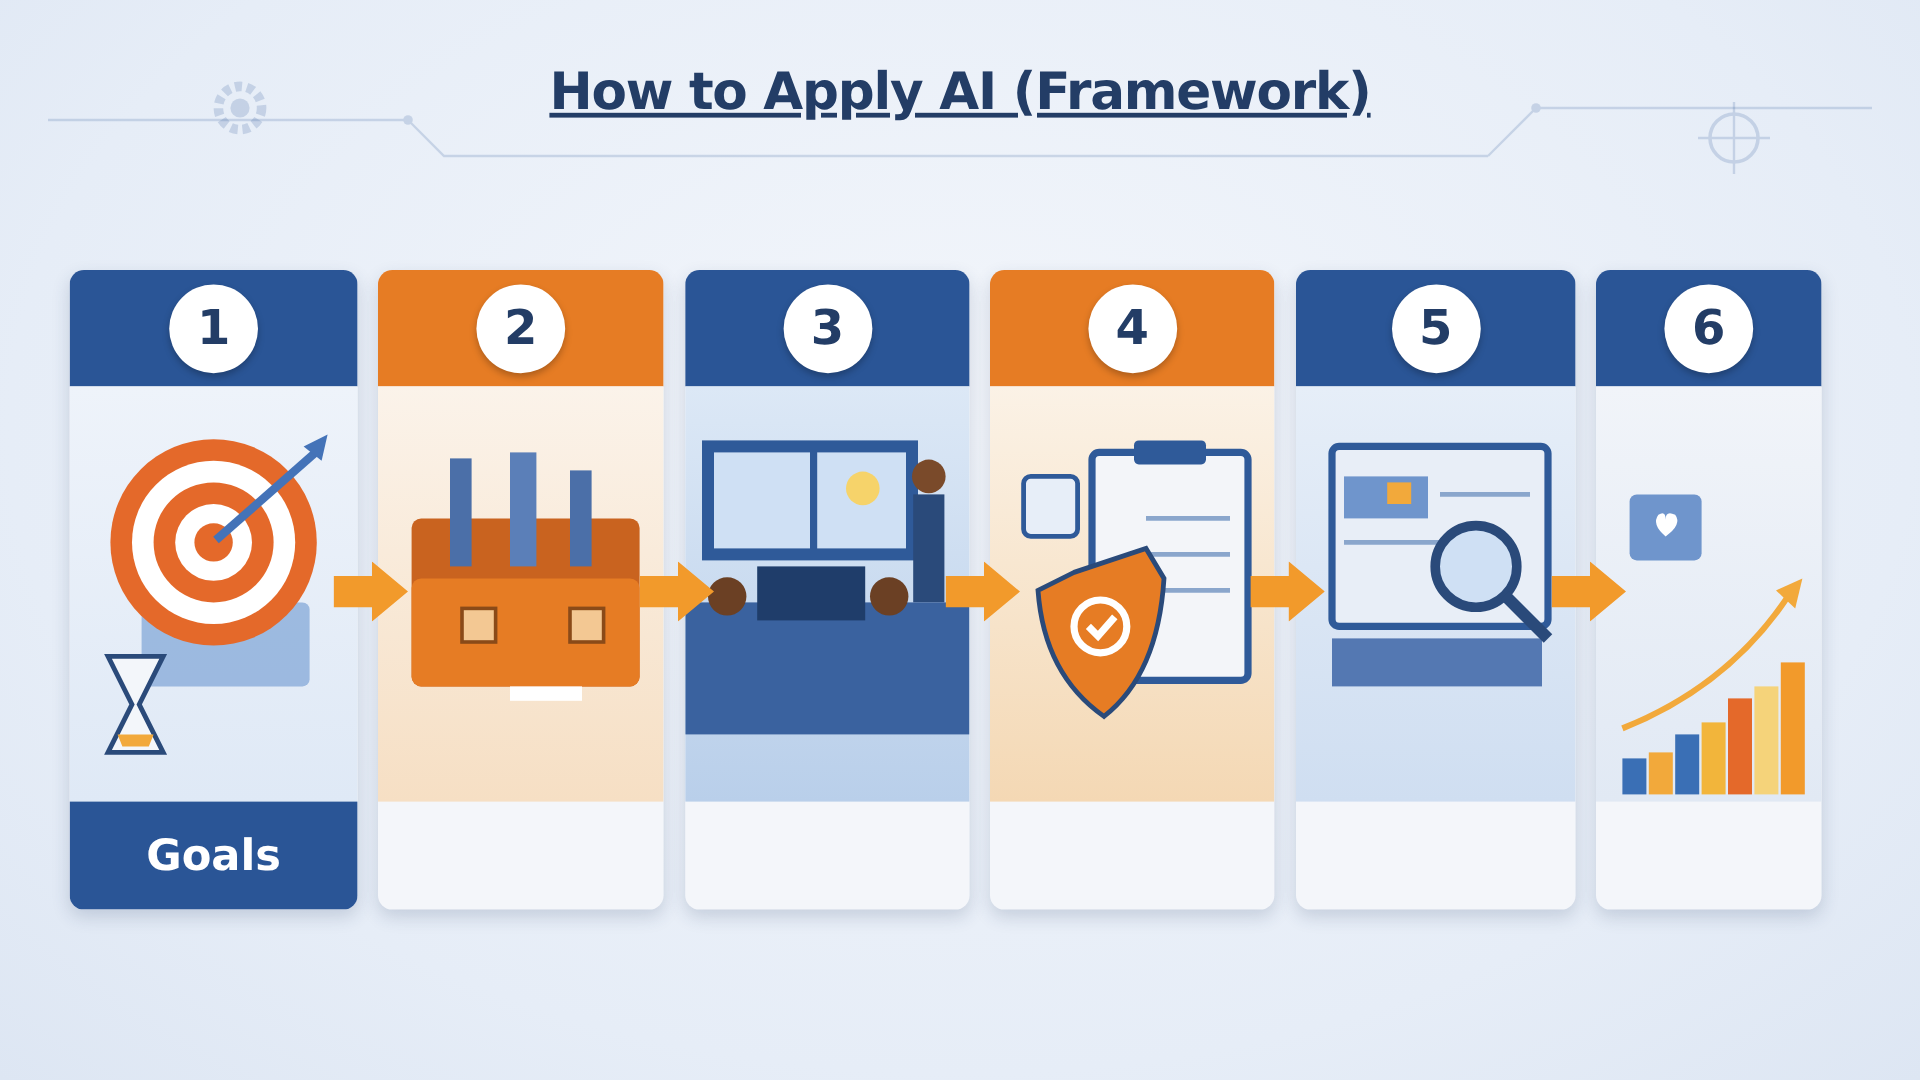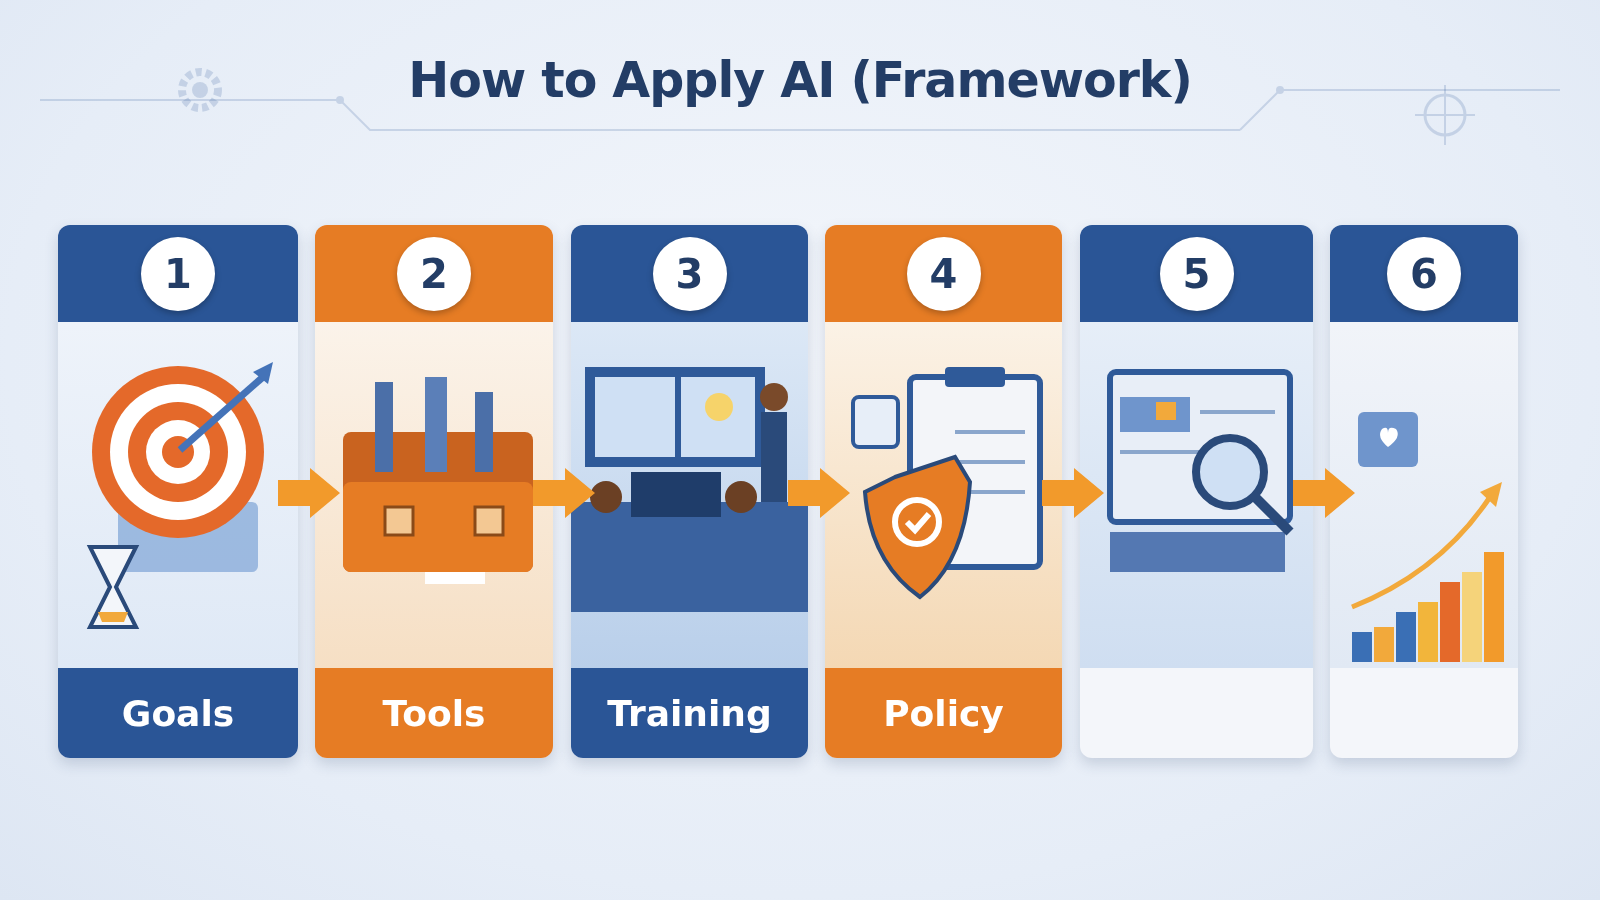--- a/index.html
+++ b/index.html
@@ -1,20 +1,20 @@
 <!DOCTYPE html>
 <html><head>
 <meta charset="utf-8">
 <style>
   html,body{margin:0;padding:0;}
   body{width:1600px;height:900px;overflow:hidden;background:#eaf0f8;font-family:"DejaVu Sans","Liberation Sans",sans-serif;position:relative;}
   .bg{position:absolute;inset:0;background:
       radial-gradient(ellipse at 50% 40%, #f3f6fb 0%, #e6edf7 70%, #dde6f3 100%);}
   .deco{position:absolute;opacity:.18;}
-  .title{position:absolute;top:52px;left:0;width:1600px;text-align:center;font-weight:bold;font-size:49px;color:#233d66;letter-spacing:-1px;}
+  .title{position:absolute;top:52px;left:0;width:1600px;text-align:center;font-weight:bold;font-size:43px;color:#233d66;letter-spacing:-1px;text-decoration:underline;}
   .card{position:absolute;top:225px;height:533px;border-radius:12px;overflow:hidden;box-shadow:0 6px 14px rgba(40,60,100,.18);background:#f4f6fa;}
   .head{height:97px;display:flex;align-items:center;justify-content:center;}
   .num{width:74px;height:74px;border-radius:50%;background:#fff;color:#233d66;font-weight:bold;font-size:40px;display:flex;align-items:center;justify-content:center;box-shadow:0 3px 6px rgba(0,0,0,.25);}
   .body{height:346px;position:relative;}
   .foot{position:absolute;bottom:0;left:0;right:0;height:90px;display:flex;align-items:center;justify-content:center;color:#fff;font-weight:bold;font-size:36px;}
   .blue{background:#2a5596;}
   .orange{background:#e67c24;}
   svg{display:block;}
 </style>
 </head>
@@ -69,62 +69,59 @@
       <rect x="28" y="110" width="190" height="140" rx="8" fill="#c9631f"></rect>
         <rect x="28" y="160" width="190" height="90" rx="8" fill="#e67c24"></rect>
       <rect x="70" y="185" width="28" height="28" fill="#f3c893" stroke="#8a4a18" stroke-width="3"></rect>
         <rect x="160" y="185" width="28" height="28" fill="#f3c893" stroke="#8a4a18" stroke-width="3"></rect>
       <rect x="60" y="60" width="18" height="90" fill="#4b6fa8"></rect>
         <rect x="110" y="55" width="22" height="95" fill="#5b7fb8"></rect>
         <rect x="160" y="70" width="18" height="80" fill="#4b6fa8"></rect>
       <rect x="110" y="250" width="60" height="12" fill="#fff"></rect>
     </svg>
   </div>
-  <div class="foot orange">Tools</div>
 </div>
 
 <div class="card" style="left:571px;width:237px;">
   <div class="head blue">
       <div class="num">3</div>
     </div>
   <div class="body" style="background:linear-gradient(#dce8f6,#b9cfea);">
     <svg width="237" height="346" viewBox="0 0 237 346">
       <rect x="14" y="45" width="180" height="100" fill="#2f5a99"></rect>
         <rect x="24" y="55" width="80" height="80" fill="#cfe0f4"></rect>
         <rect x="110" y="55" width="74" height="80" fill="#cfe0f4"></rect>
       <circle cx="148" cy="85" r="14" fill="#f6d36a"></circle>
       <rect x="190" y="90" width="26" height="90" fill="#2a4a7a"></rect>
         <circle cx="203" cy="75" r="14" fill="#7a4a2a"></circle>
       <rect x="0" y="180" width="237" height="110" fill="#3a629f"></rect>
         <rect x="60" y="150" width="90" height="45" fill="#1f3d6a"></rect>
       <circle cx="35" cy="175" r="16" fill="#6b4024"></circle>
         <circle cx="170" cy="175" r="16" fill="#6b4024"></circle>
     </svg>
   </div>
-  <div class="foot blue">Training</div>
 </div>
 
 <div class="card" style="left:825px;width:237px;">
   <div class="head orange">
       <div class="num">4</div>
     </div>
   <div class="body" style="background:linear-gradient(#fbf2e6,#f4d8b4);">
     <svg width="237" height="346" viewBox="0 0 237 346">
       <rect x="85" y="55" width="130" height="190" rx="6" fill="#f3f5f9" stroke="#2f5a99" stroke-width="6"></rect>
       <rect x="120" y="45" width="60" height="20" rx="4" fill="#2f5a99"></rect>
       <line x1="130" y1="110" x2="200" y2="110" stroke="#8aa6cc" stroke-width="4"></line>
         <line x1="130" y1="140" x2="200" y2="140" stroke="#8aa6cc" stroke-width="4"></line>
         <line x1="130" y1="170" x2="200" y2="170" stroke="#8aa6cc" stroke-width="4"></line>
       <path d="M70 155 L130 135 L145 160 Q140 240 95 275 Q45 240 40 170 Z" fill="#e67c24" stroke="#2a4a7a" stroke-width="4"></path>
       <circle cx="92" cy="200" r="22" fill="none" stroke="#fff" stroke-width="6"></circle>
         <path d="M82 200 l8 8 l14 -16" stroke="#fff" stroke-width="6" fill="none"></path>
       <rect x="28" y="75" width="45" height="50" rx="6" fill="#e7eef8" stroke="#2f5a99" stroke-width="4"></rect>
     </svg>
   </div>
-  <div class="foot orange">Policy</div>
 </div>
 
 <div class="card" style="left:1080px;width:233px;">
   <div class="head blue">
       <div class="num">5</div>
     </div>
   <div class="body" style="background:linear-gradient(#e6eef8,#cfdef1);">
     <svg width="233" height="346" viewBox="0 0 233 346">
       <rect x="30" y="50" width="180" height="150" rx="6" fill="#e8eef7" stroke="#2f5a99" stroke-width="6"></rect>
       <rect x="40" y="75" width="70" height="35" fill="#6f95cc"></rect>

